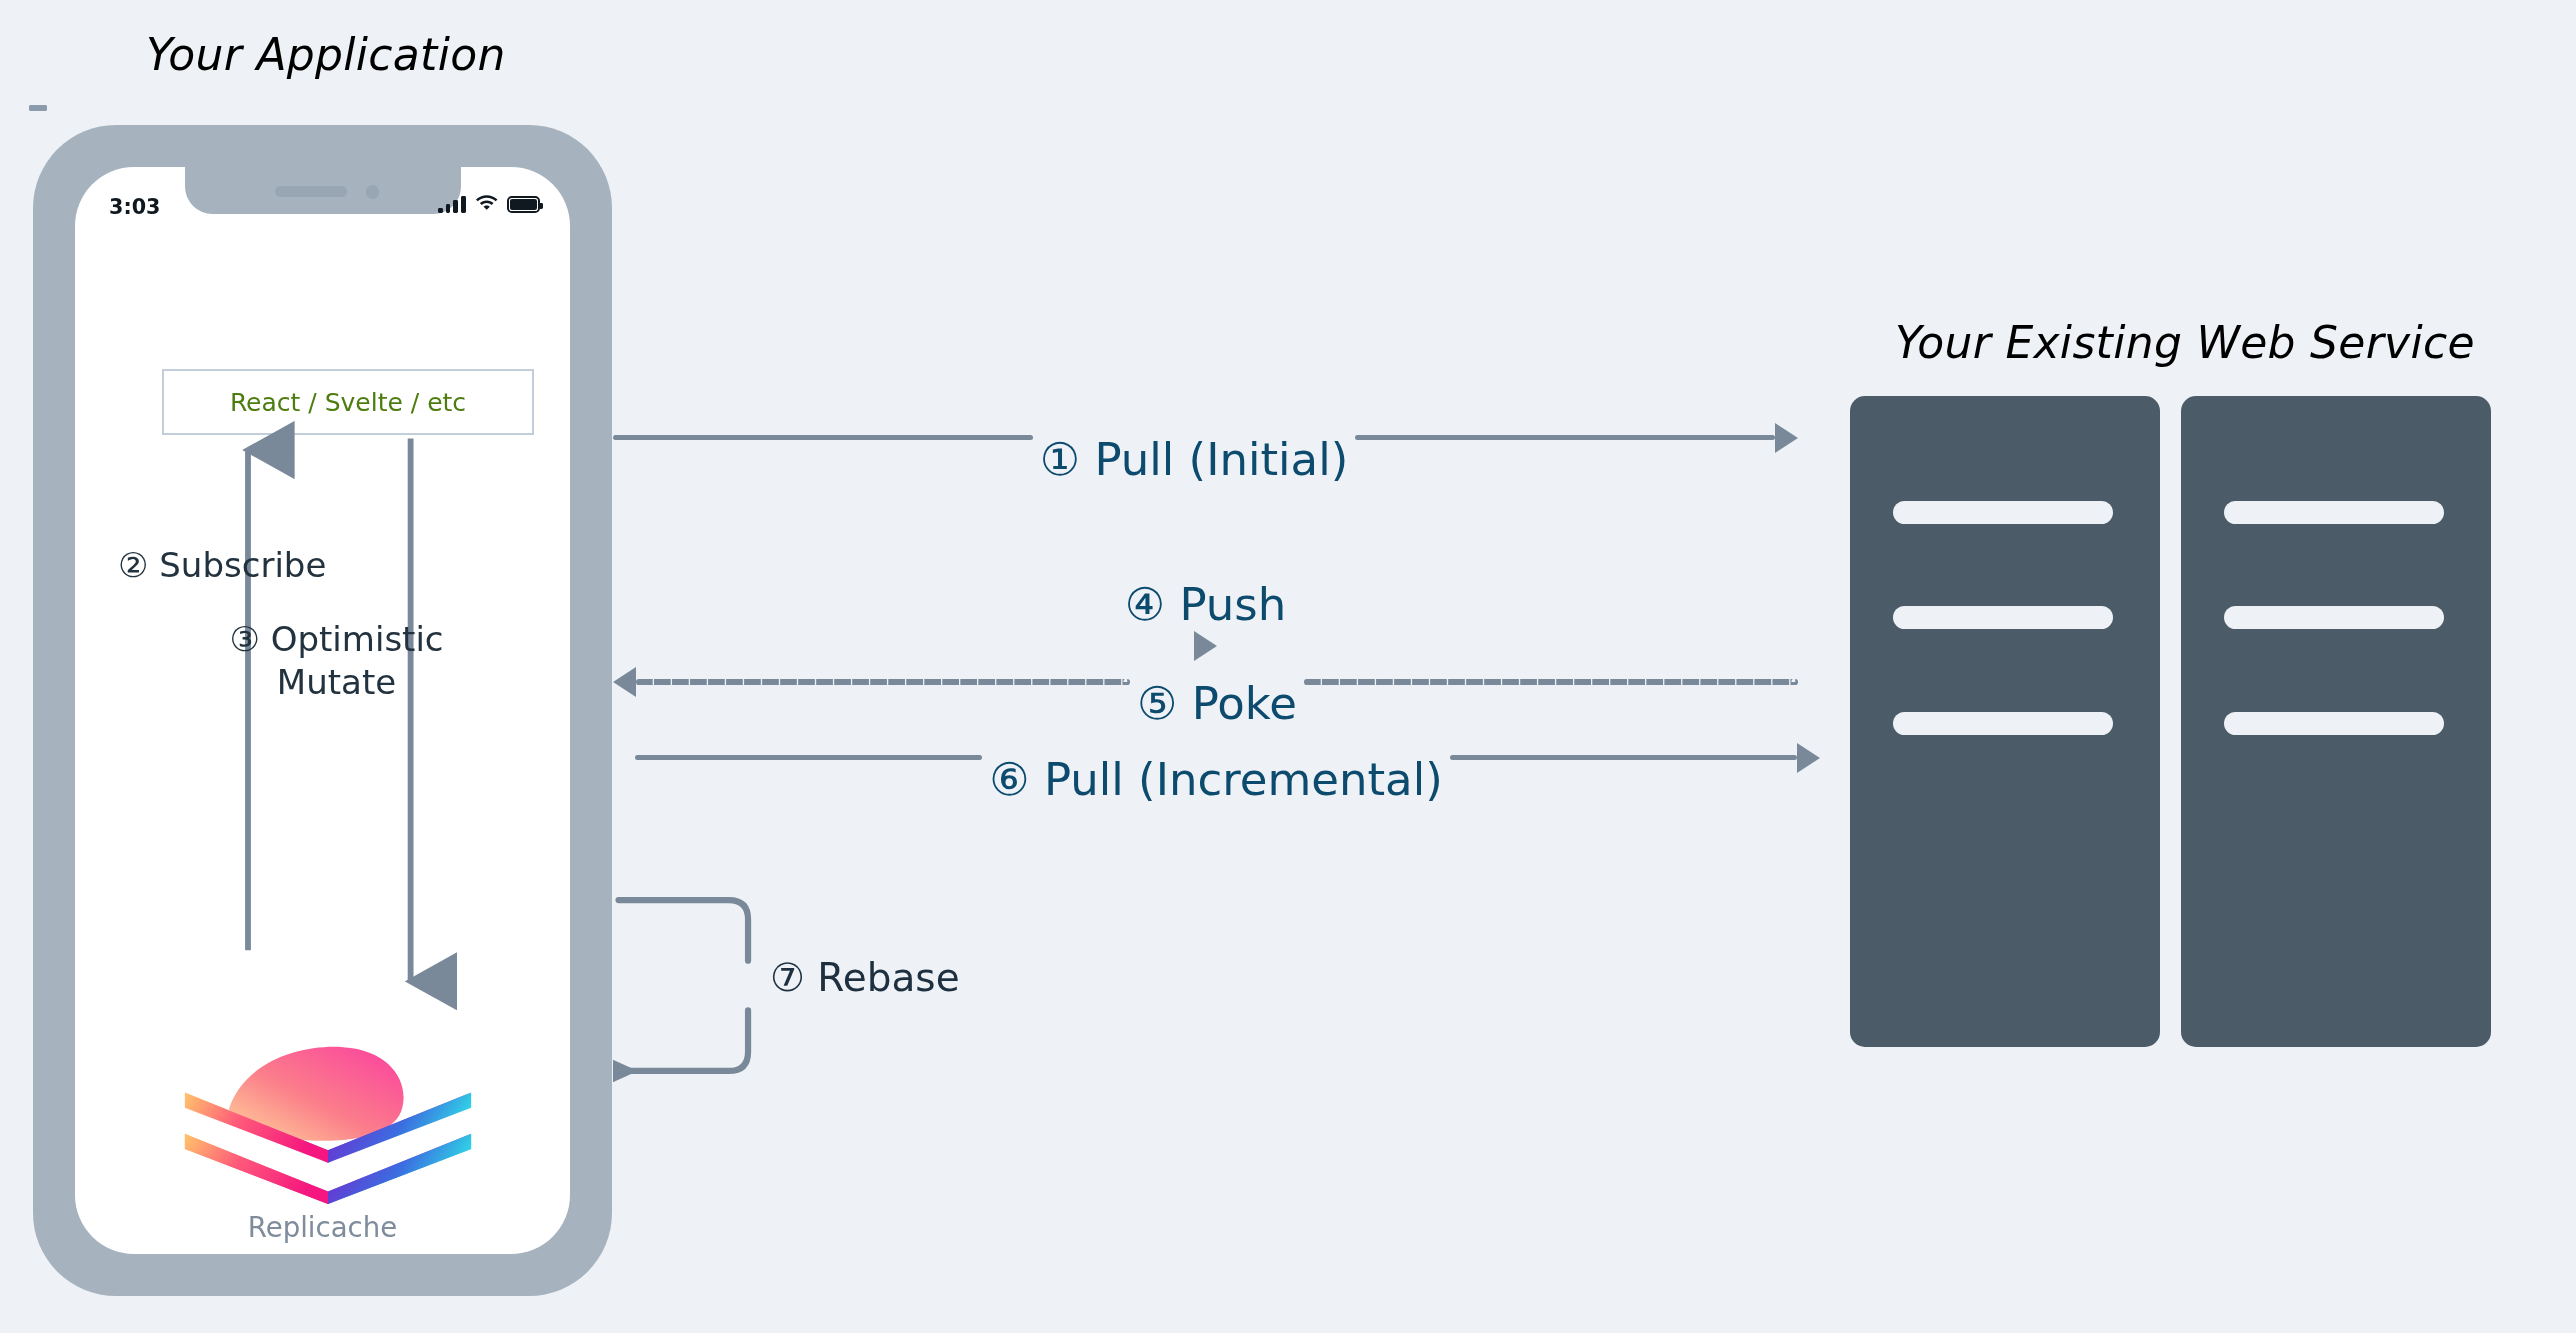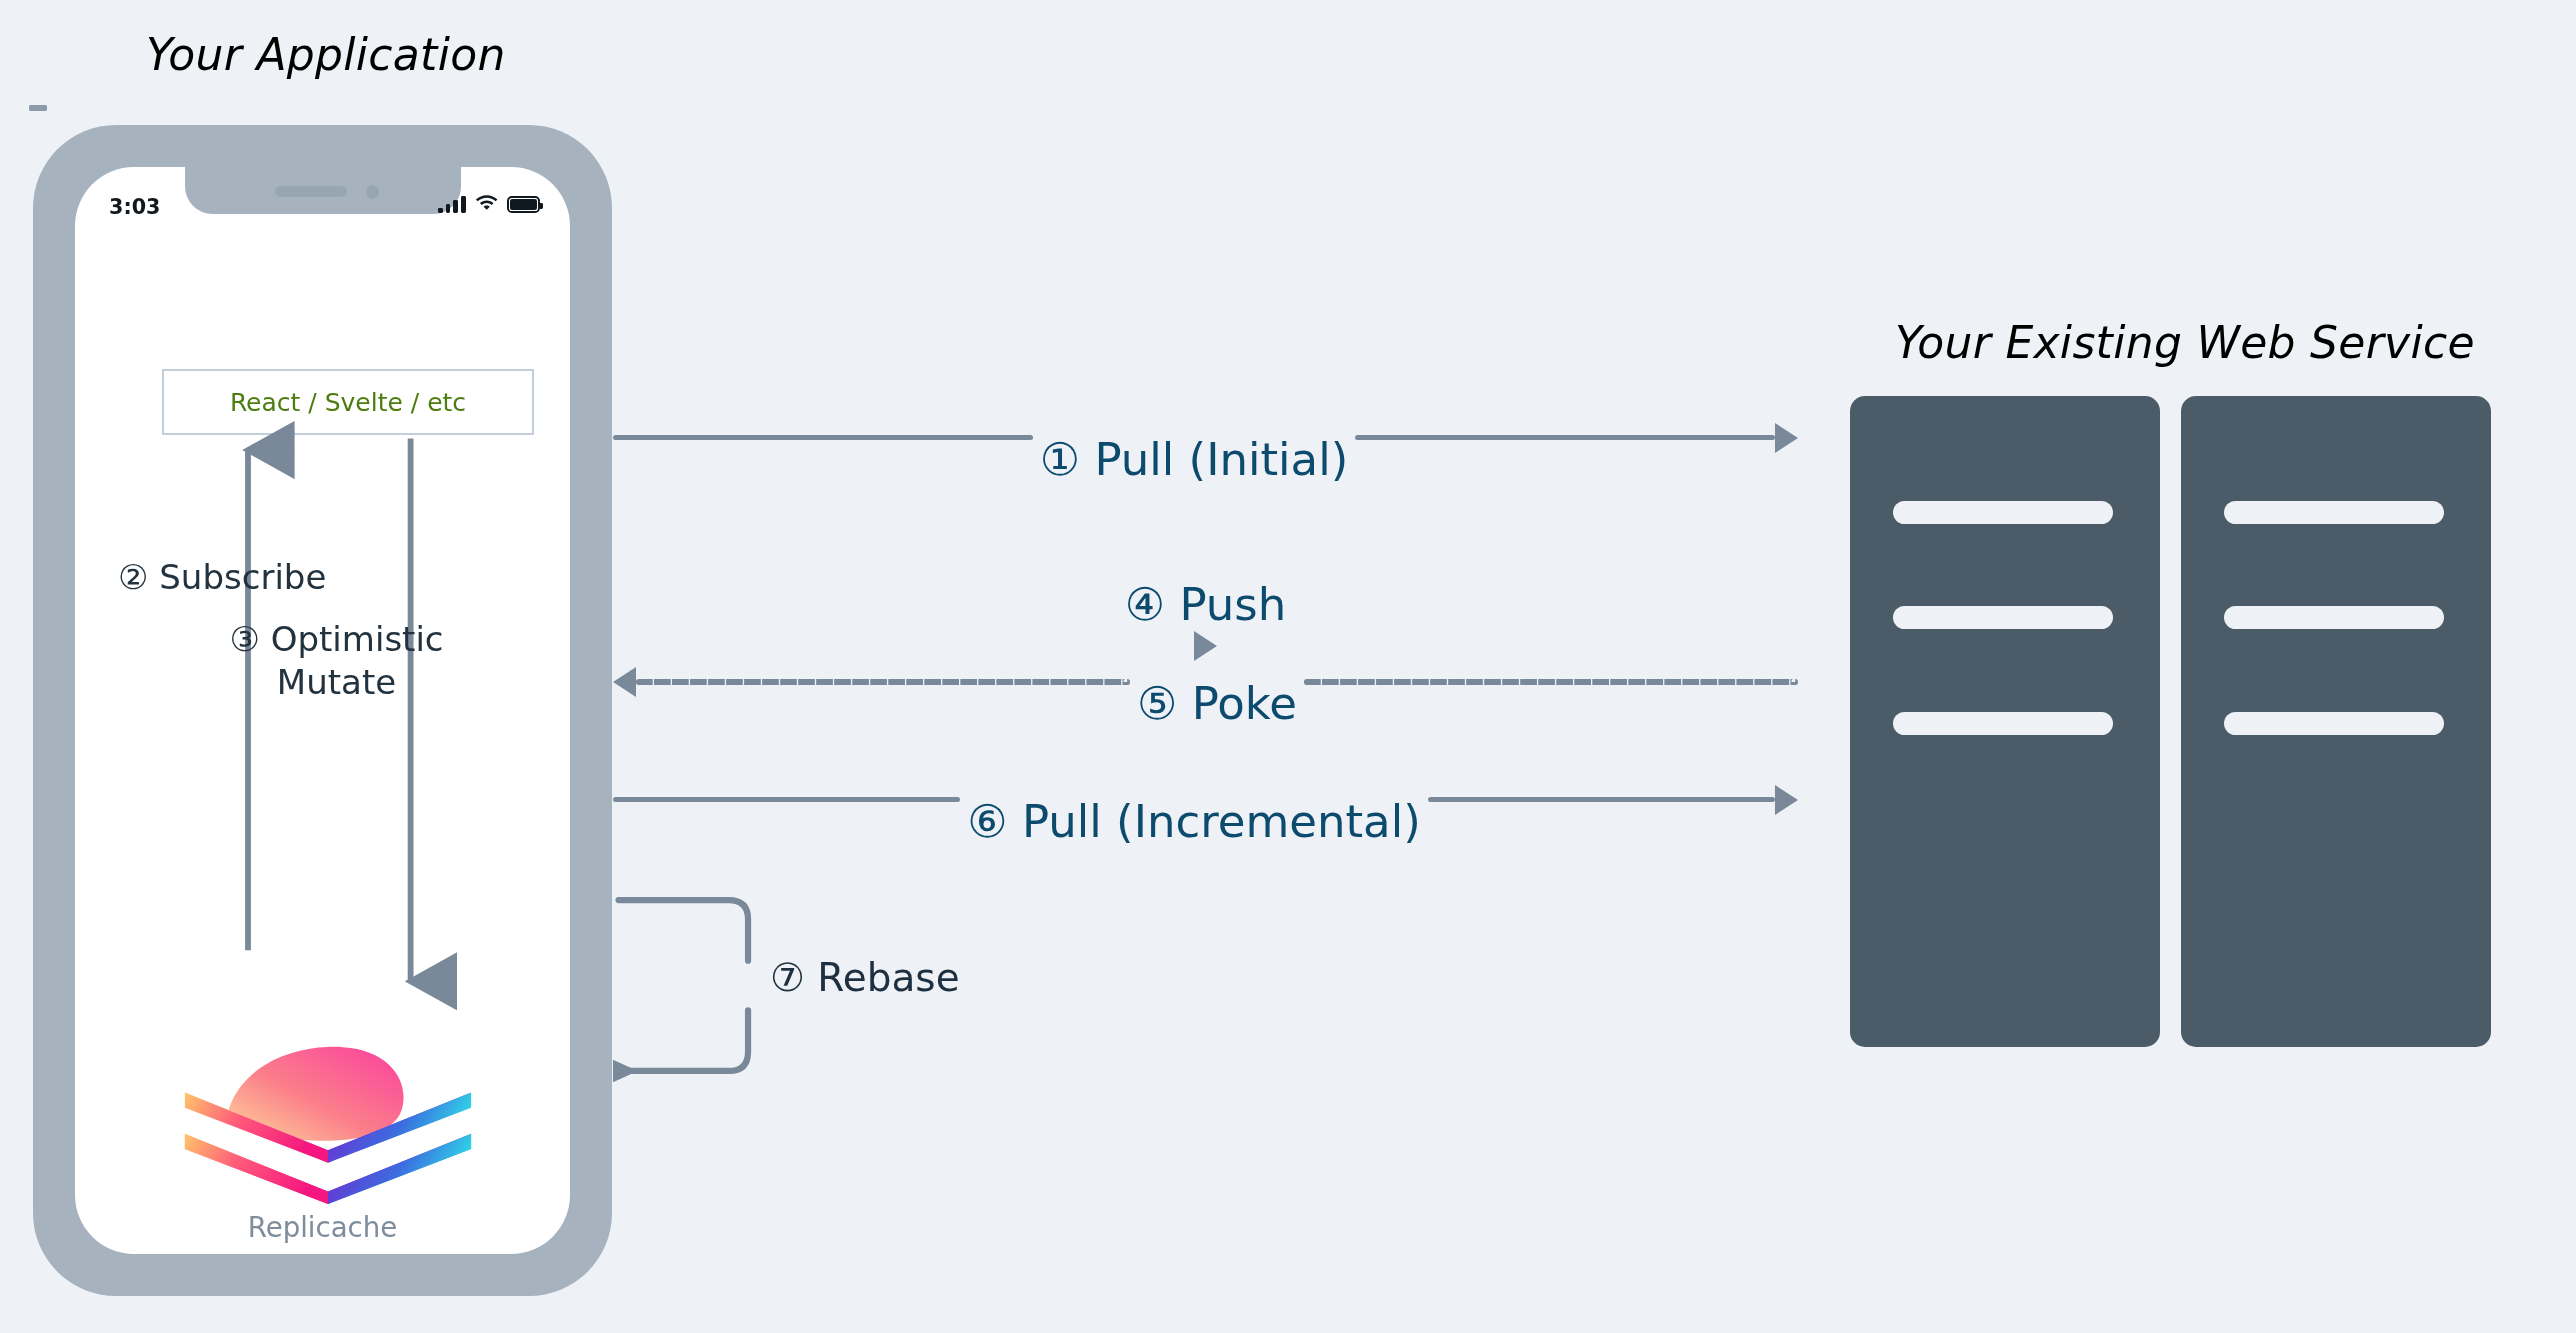--- a/index.html
+++ b/index.html
@@ -134,21 +134,21 @@
     font-size: 25px;
   }
 
   
   .inner-label {
     position: absolute;
     color: #22333f;
     font-size: 34px;
     white-space: nowrap;
   }
-  #subscribe-label { left: 43px; top: 378px; margin-top: 12px; }
+  #subscribe-label { left: 43px; top: 378px; }
   #mutate-label    { left: 148px; top: 451px; width: 227px; white-space: normal; text-align:center; line-height:1.25; }
 
   
   #replicache-logo {
     position: absolute;
     left: 103px;
     top: 865px;
     width: 300px;
     height: 172px;
   }
@@ -209,21 +209,21 @@
   .head-left {
     width: 0; height: 0;
     border-top: 15px solid transparent;
     border-bottom: 15px solid transparent;
     border-right: 23.4px solid #79899a;
     flex: 0 0 auto;
   }
   #row-pull-initial { top: 417px; }
   #row-push         { top: 534px; flex-direction: column; }
   #row-poke         { top: 661px; }
-  #row-pull-incr    { top: 779px; }
+  #row-pull-incr    { top: 737px; padding-left: 22px; }
 
   
   #rebase-wrap {
     position: absolute;
     left: 613px;
     top: 889px;
     width: 441px;
     height: 193px;
   }
   #rebase-label {

